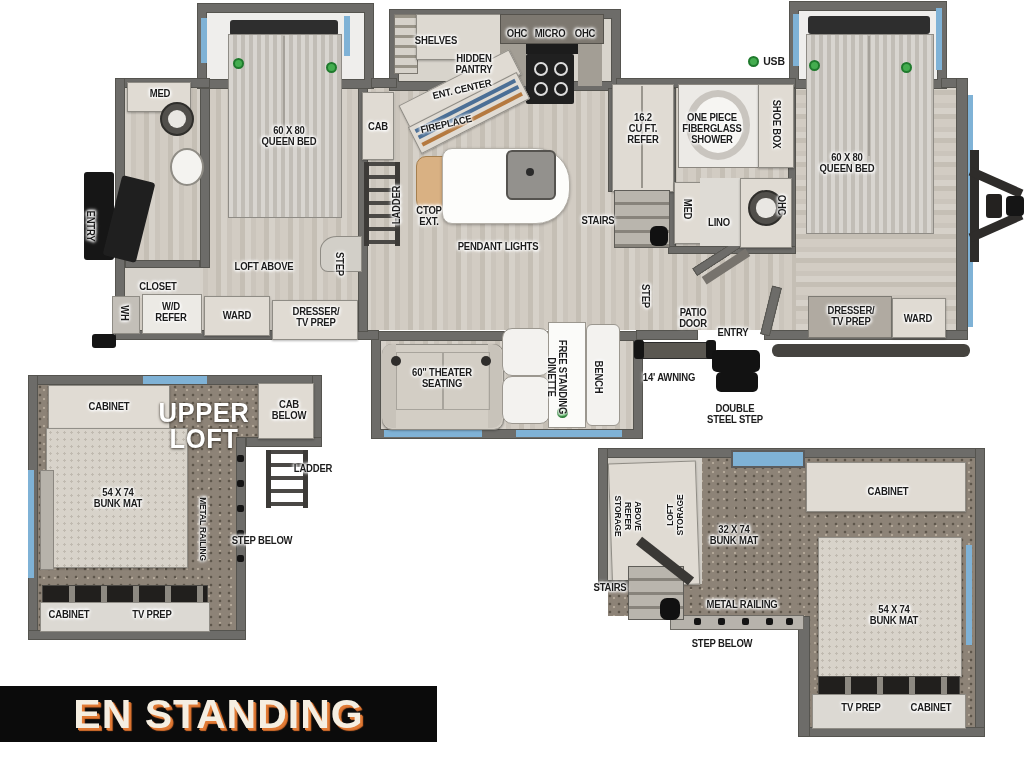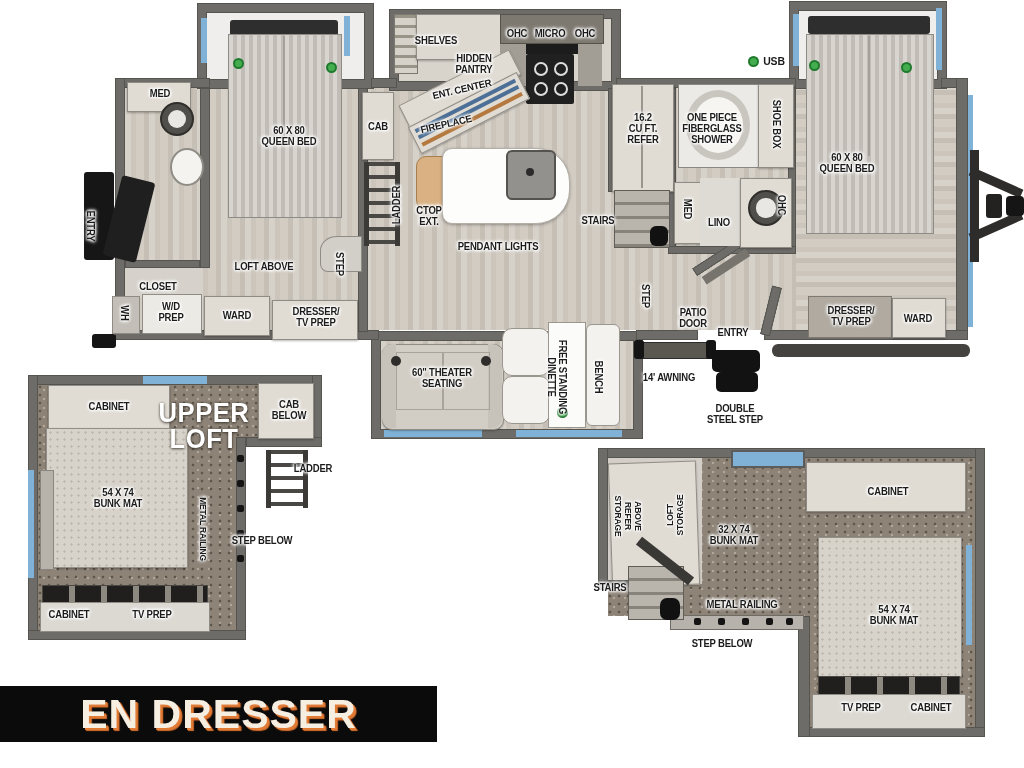--- a/index.html
+++ b/index.html
@@ -233,30 +233,30 @@
     <div class="dark" style="left:660px;top:598px;width:20px;height:22px;background:#111;border-radius:7px;"></div>
     <div style="position:absolute;left:731px;top:450px;width:70px;height:14px;background:#7fb2d6;border:2px solid #5c5c5c;"></div>
     <div class="bl" style="left:966px;top:545px;width:6px;height:100px;"></div>
     <div class="b" style="left:806px;top:462px;width:158px;height:48px;"></div>
     <div class="bm" style="left:818px;top:537px;width:142px;height:138px;"></div>
     <div class="slots" style="left:818px;top:676px;width:140px;height:18px;"></div>
     <div style="position:absolute;left:812px;top:694px;width:152px;height:33px;background:#dcd9d3;border:1px solid #8f8c85;"></div>
   </section>
 
   <div id="banner">
-    <span>EN DRESSER</span>
+    <span>EN STANDING</span>
   </div>
 
   <div id="labels-layer">
       <div class="lbl" style="left: 160px; top: 93px; font-size: 10px; transform: translate(-50%, -50%) rotate(0deg) scaleX(0.95);">MED</div>
       <div class="lbl" style="left: 90px; top: 226px; font-size: 10px; transform: translate(-50%, -50%) rotate(90deg) scaleX(0.95);">ENTRY</div>
       <div class="lbl" style="left: 158px; top: 286px; font-size: 10px; transform: translate(-50%, -50%) rotate(0deg) scaleX(0.95);">CLOSET</div>
       <div class="lbl" style="left: 124px; top: 313px; font-size: 10px; transform: translate(-50%, -50%) rotate(90deg) scaleX(0.95);">WH</div>
       <div class="lbl" style="left: 171px; top: 312px; font-size: 10px; transform: translate(-50%, -50%) rotate(0deg) scaleX(0.95);">W/D
-PREP</div>
+REFER</div>
       <div class="lbl" style="left: 289px; top: 136px; font-size: 10px; transform: translate(-50%, -50%) rotate(0deg) scaleX(0.95);">60 X 80
 QUEEN BED</div>
       <div class="lbl" style="left: 264px; top: 266px; font-size: 10px; transform: translate(-50%, -50%) rotate(0deg) scaleX(0.95);">LOFT ABOVE</div>
       <div class="lbl" style="left: 237px; top: 315px; font-size: 10px; transform: translate(-50%, -50%) rotate(0deg) scaleX(0.95);">WARD</div>
       <div class="lbl" style="left: 316px; top: 317px; font-size: 10px; transform: translate(-50%, -50%) rotate(0deg) scaleX(0.95);">DRESSER/
 TV PREP</div>
       <div class="lbl" style="left: 339px; top: 264px; font-size: 10px; transform: translate(-50%, -50%) rotate(90deg) scaleX(0.95);">STEP</div>
       <div class="lbl" style="left: 378px; top: 126px; font-size: 10px; transform: translate(-50%, -50%) rotate(0deg) scaleX(0.95);">CAB</div>
       <div class="lbl" style="left: 396px; top: 205px; font-size: 10px; transform: translate(-50%, -50%) rotate(-90deg) scaleX(0.95);">LADDER</div>
       <div class="lbl" style="left: 436px; top: 40px; font-size: 10px; transform: translate(-50%, -50%) rotate(0deg) scaleX(0.95);">SHELVES</div>

